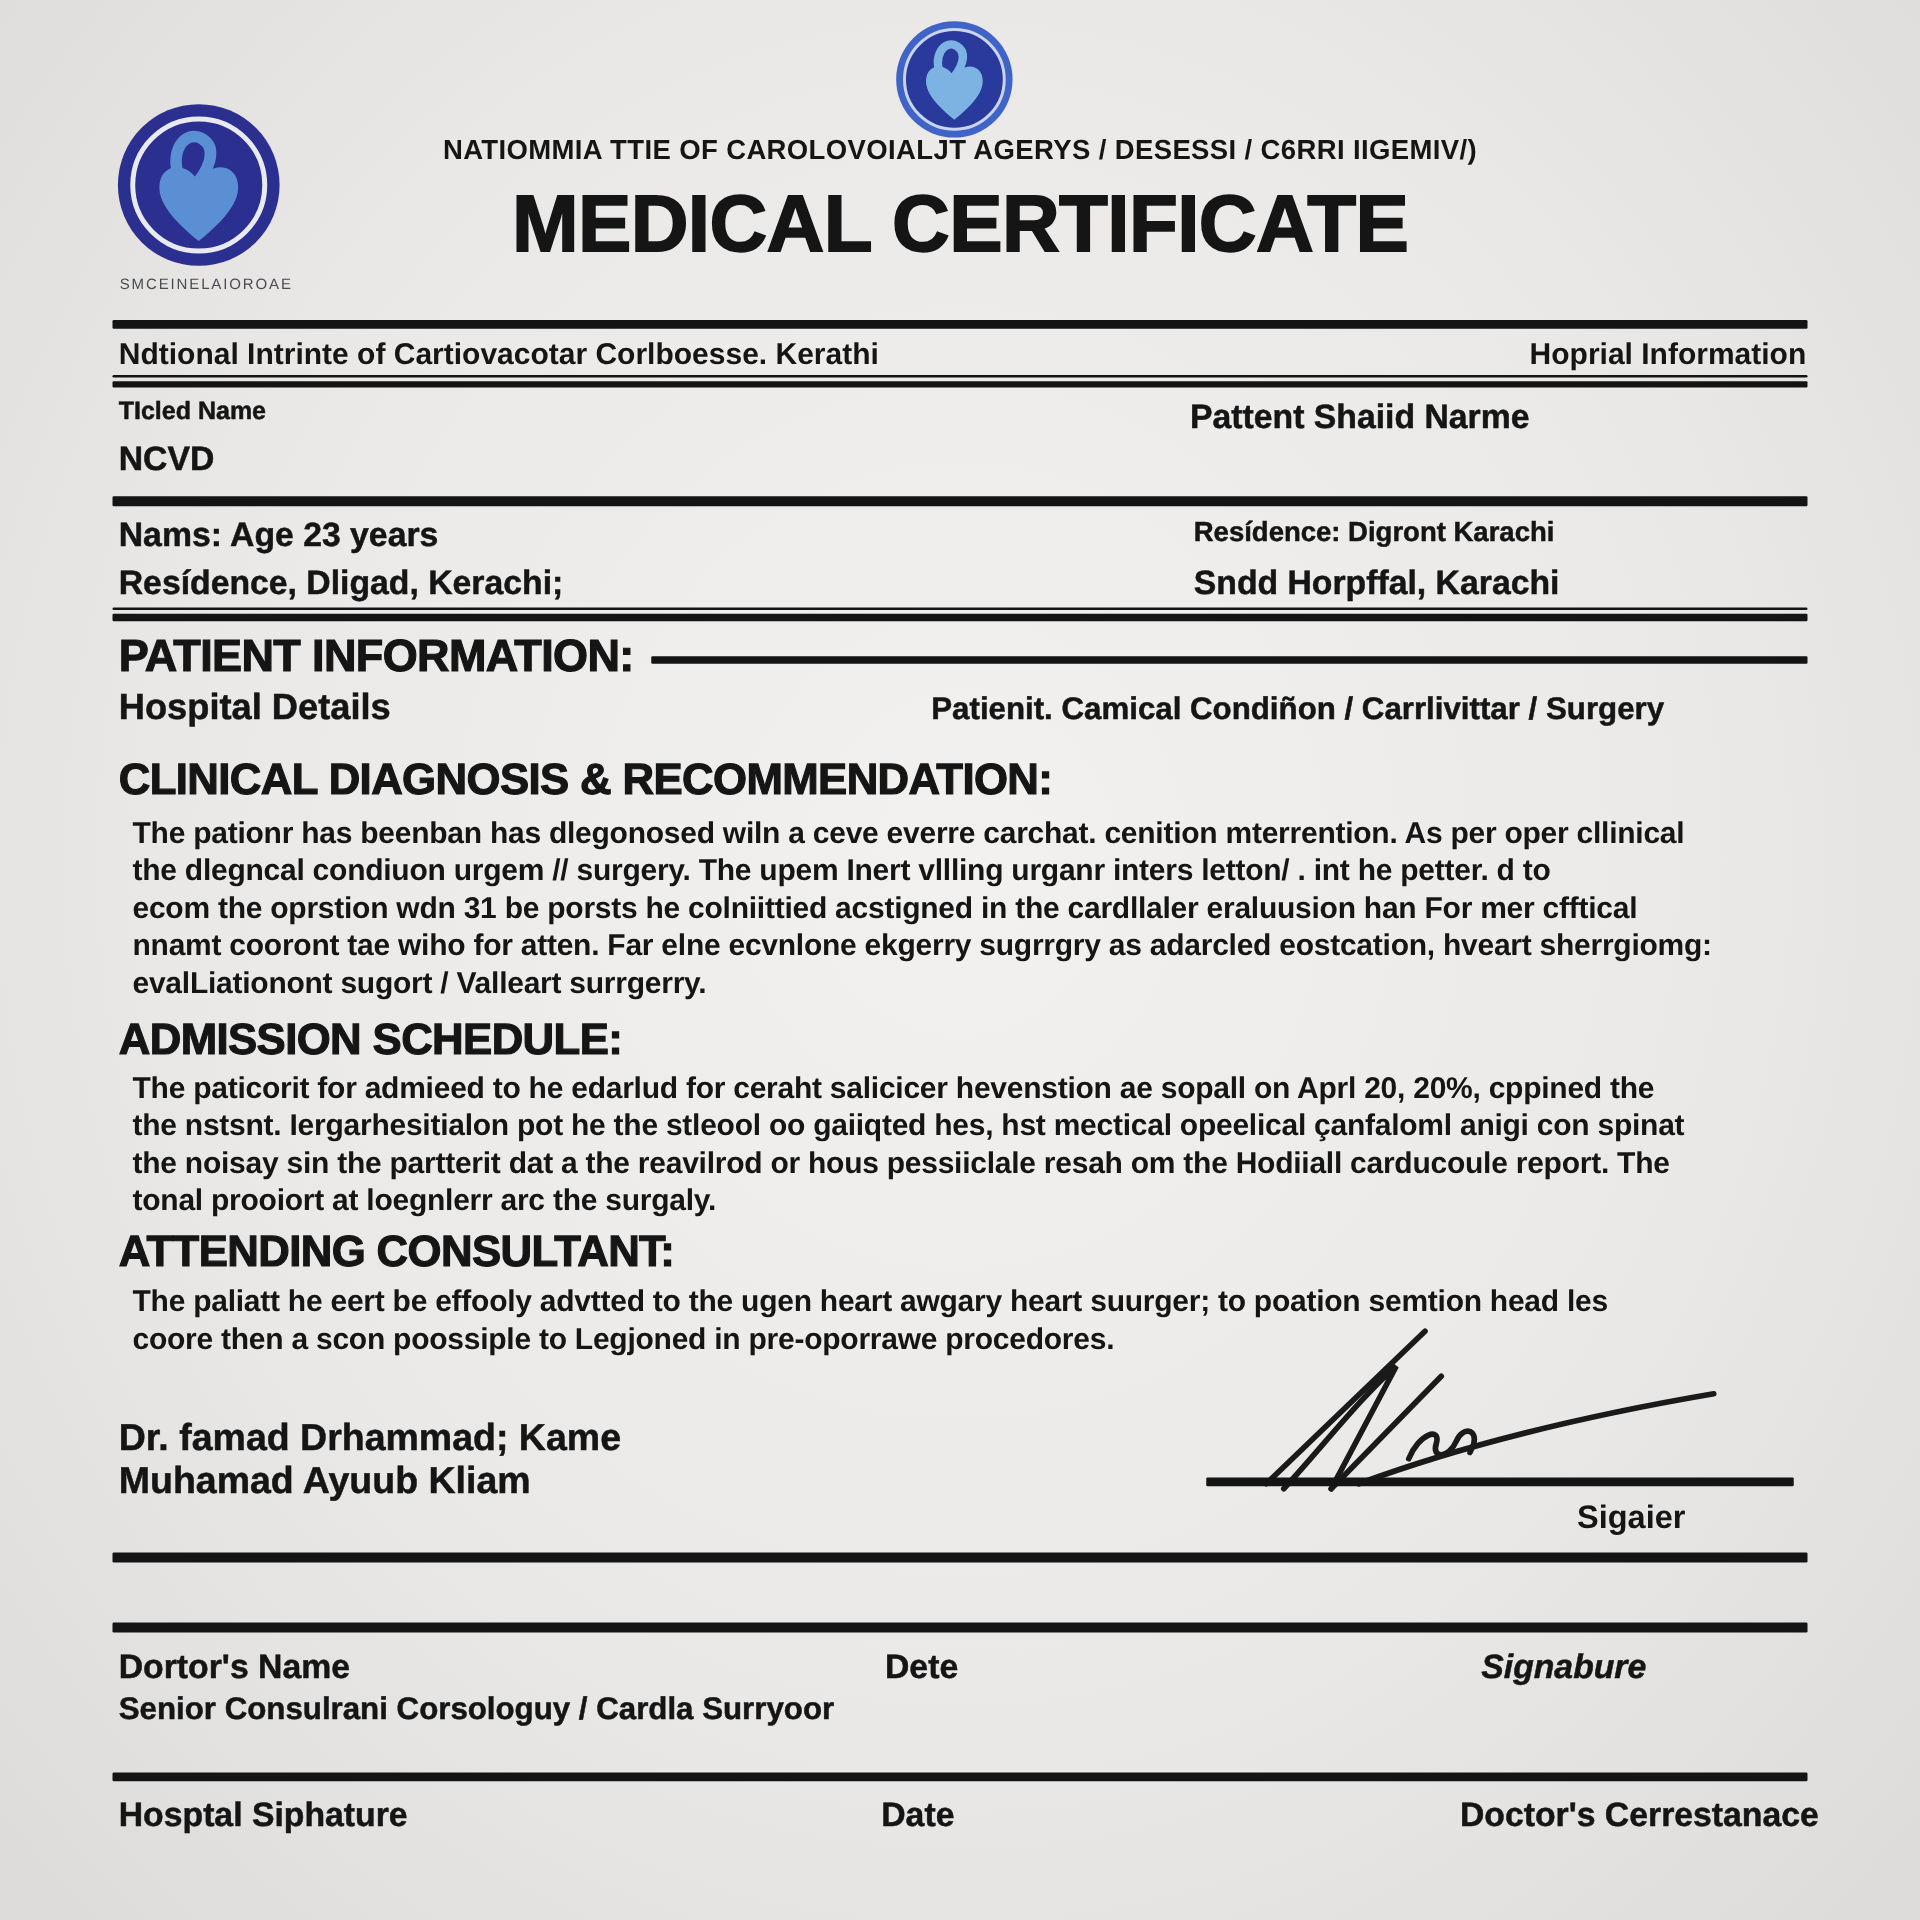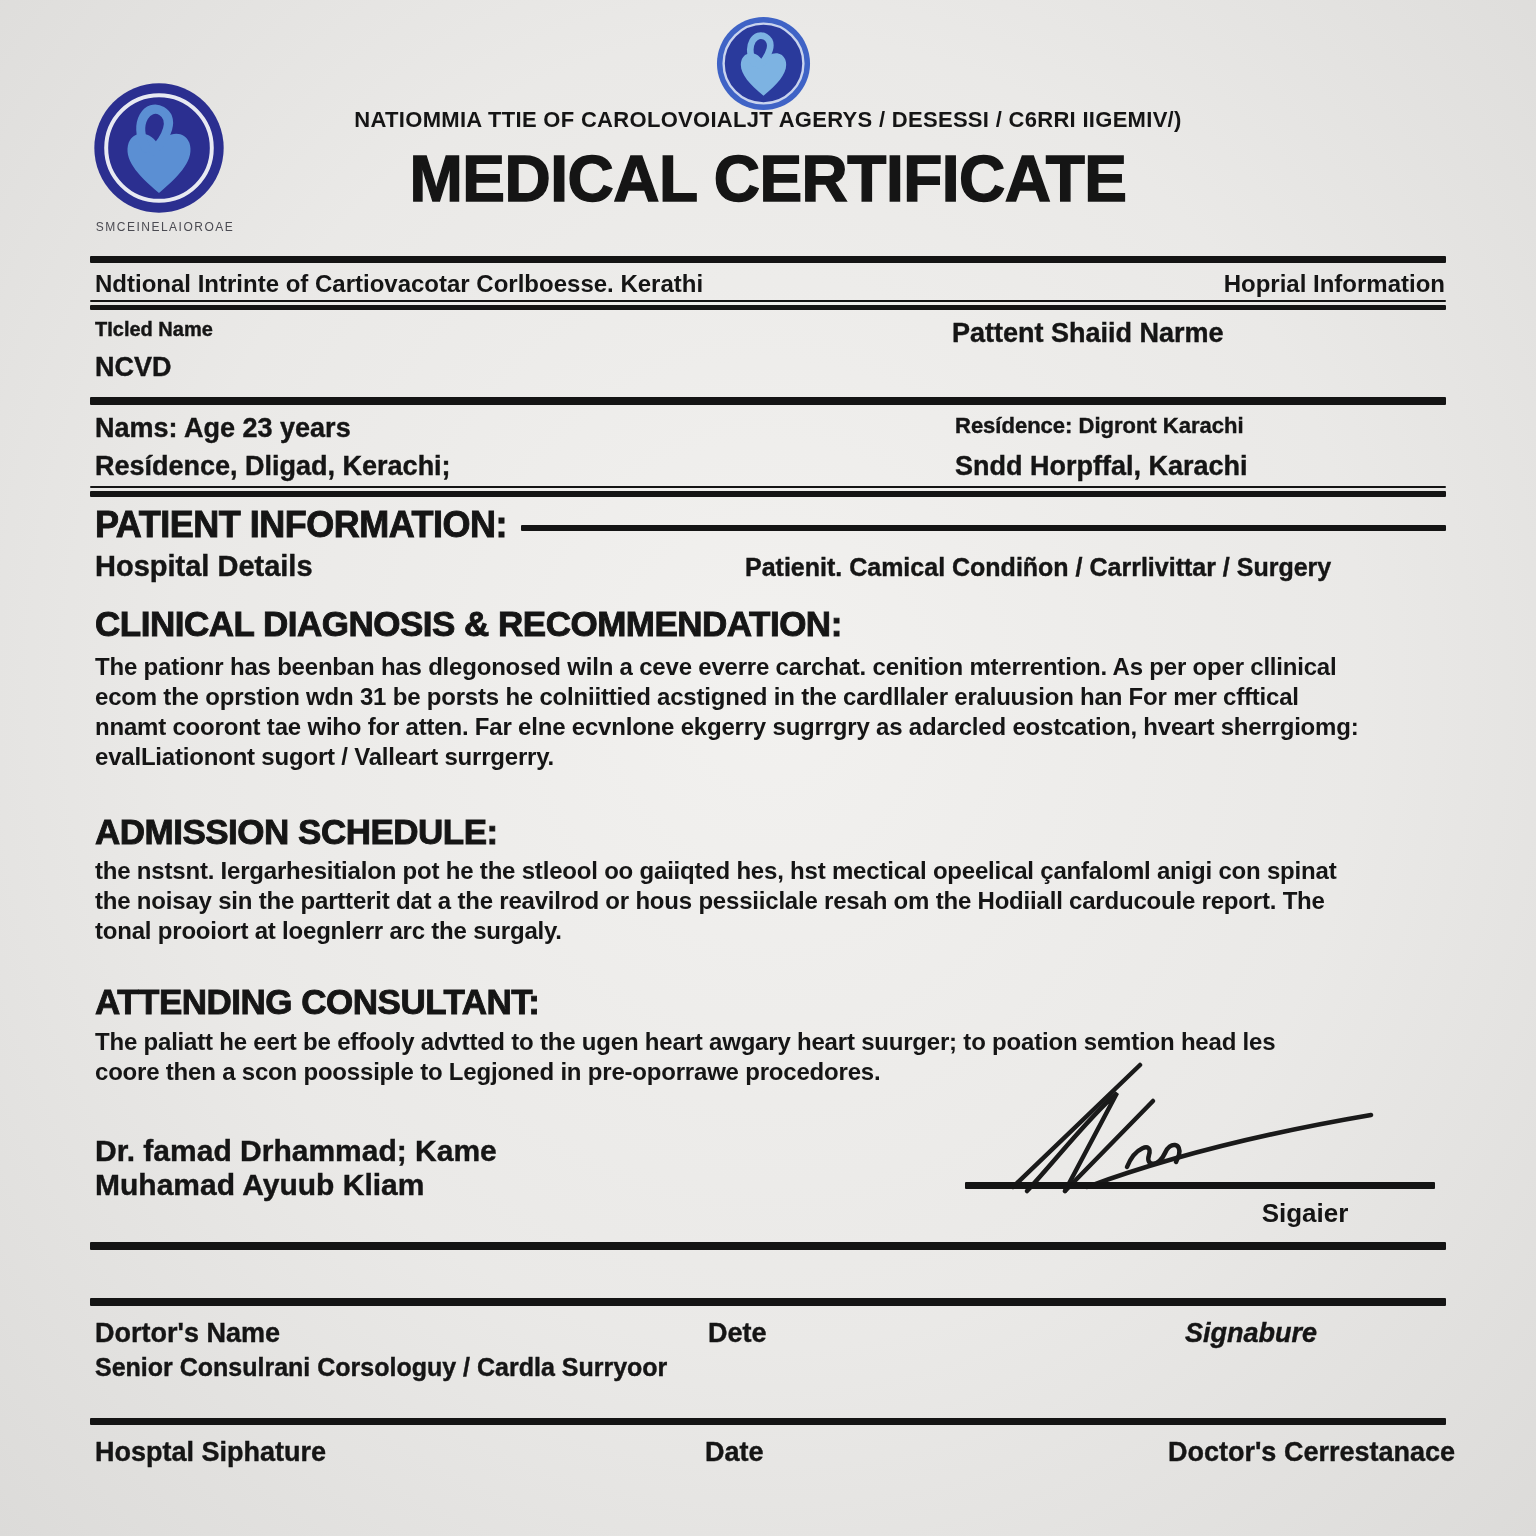--- a/index.html
+++ b/index.html
@@ -9,21 +9,21 @@
     background:radial-gradient(ellipse at 50% 45%, #f2f1ef 0%, #eae9e7 55%, #dcdbd9 100%);
     overflow:hidden;
     font-family:"Liberation Sans", sans-serif;
     color:#151515;
   }
   .t{position:absolute;white-space:nowrap;color:#151515;}
   .b{font-weight:700;}
   .heavy{font-weight:700;-webkit-text-stroke:0.9px #151515;letter-spacing:-0.5px;}
   .heavy-lt{font-weight:700;-webkit-text-stroke:0.4px #151515;}
   .hline{position:absolute;background:#141414;border-radius:1px;}
-  .para{position:absolute;left:95px;font-size:24px;font-weight:700;line-height:30px;letter-spacing:-0.2px;}
+  .para{position:absolute;left:106px;font-size:24px;font-weight:700;line-height:30px;letter-spacing:-0.2px;}
   .para div{white-space:nowrap;}
   .caption{letter-spacing:1.5px;color:#4b4b52;}
 </style>
 </head>
 <body>
 
 <div class="page">
 
   <div class="t" style="left:93px;top:82px;width:132px;height:132px;">
     <svg width="132" height="132" viewBox="0 0 100 100">
@@ -72,27 +72,29 @@
   <div style="position:absolute;left:95px;top:504px;width:1351px;display:flex;align-items:center;">
     <span class="t heavy" style="position:static;font-size:36px;">PATIENT INFORMATION:</span>
     <span style="flex:1;height:6px;background:#141414;margin-left:14px;margin-top:6px;border-radius:1px;"></span>
   </div>
   <div class="t heavy-lt" style="left:95px;top:550px;font-size:29px;">Hospital Details</div>
   <div class="t heavy-lt" style="left:745px;top:553px;font-size:25px;">Patienit. Camical Condiñon /  Carrlivittar / Surgery</div>
 
   <div class="t heavy" style="left:95px;top:604px;font-size:35px;">CLINICAL DIAGNOSIS &amp; RECOMMENDATION:</div>
   <div class="para" style="top:652px;">
     <div>The pationr has beenban has dlegonosed wiln a ceve everre carchat. cenition mterrention. As per  oper cllinical</div>
+    <div>the dlegncal  condiuon urgem // surgery. The upem Inert vllling urganr inters letton/ .  int he petter. d to</div>
     <div>ecom the oprstion wdn 31 be porsts he colniittied acstigned in the  cardllaler eraluusion han For mer cfftical</div>
     <div>nnamt cooront tae wiho for atten. Far elne ecvnlone ekgerry sugrrgry as adarcled eostcation, hveart sherrgiomg:</div>
     <div>evalLiationont sugort / Valleart surrgerry.</div>
   </div>
 
   <div class="t heavy" style="left:95px;top:812px;font-size:35px;">ADMISSION SCHEDULE:</div>
   <div class="para" style="top:856px;">
+    <div>The paticorit for admieed to he edarlud for ceraht salicicer hevenstion ae sopall on Aprl 20, 20%, cppined the</div>
     <div>the nstsnt. Iergarhesitialon pot he the stleool oo gaiiqted hes, hst mectical opeelical çanfaloml anigi con spinat</div>
     <div>the noisay sin the partterit dat a the reavilrod or hous pessiiclale resah om the Hodiiall carducoule report. The</div>
     <div>tonal prooiort at loegnlerr arc the surgaly.</div>
   </div>
 
   <div class="t heavy" style="left:95px;top:982px;font-size:35px;">ATTENDING CONSULTANT:</div>
   <div class="para" style="top:1027px;">
     <div>The paliatt he eert be effooly advtted to the  ugen heart awgary heart suurger; to poation semtion head les</div>
     <div>coore then a scon poossiple to Legjoned in pre-oporrawe procedores.</div>
   </div>

